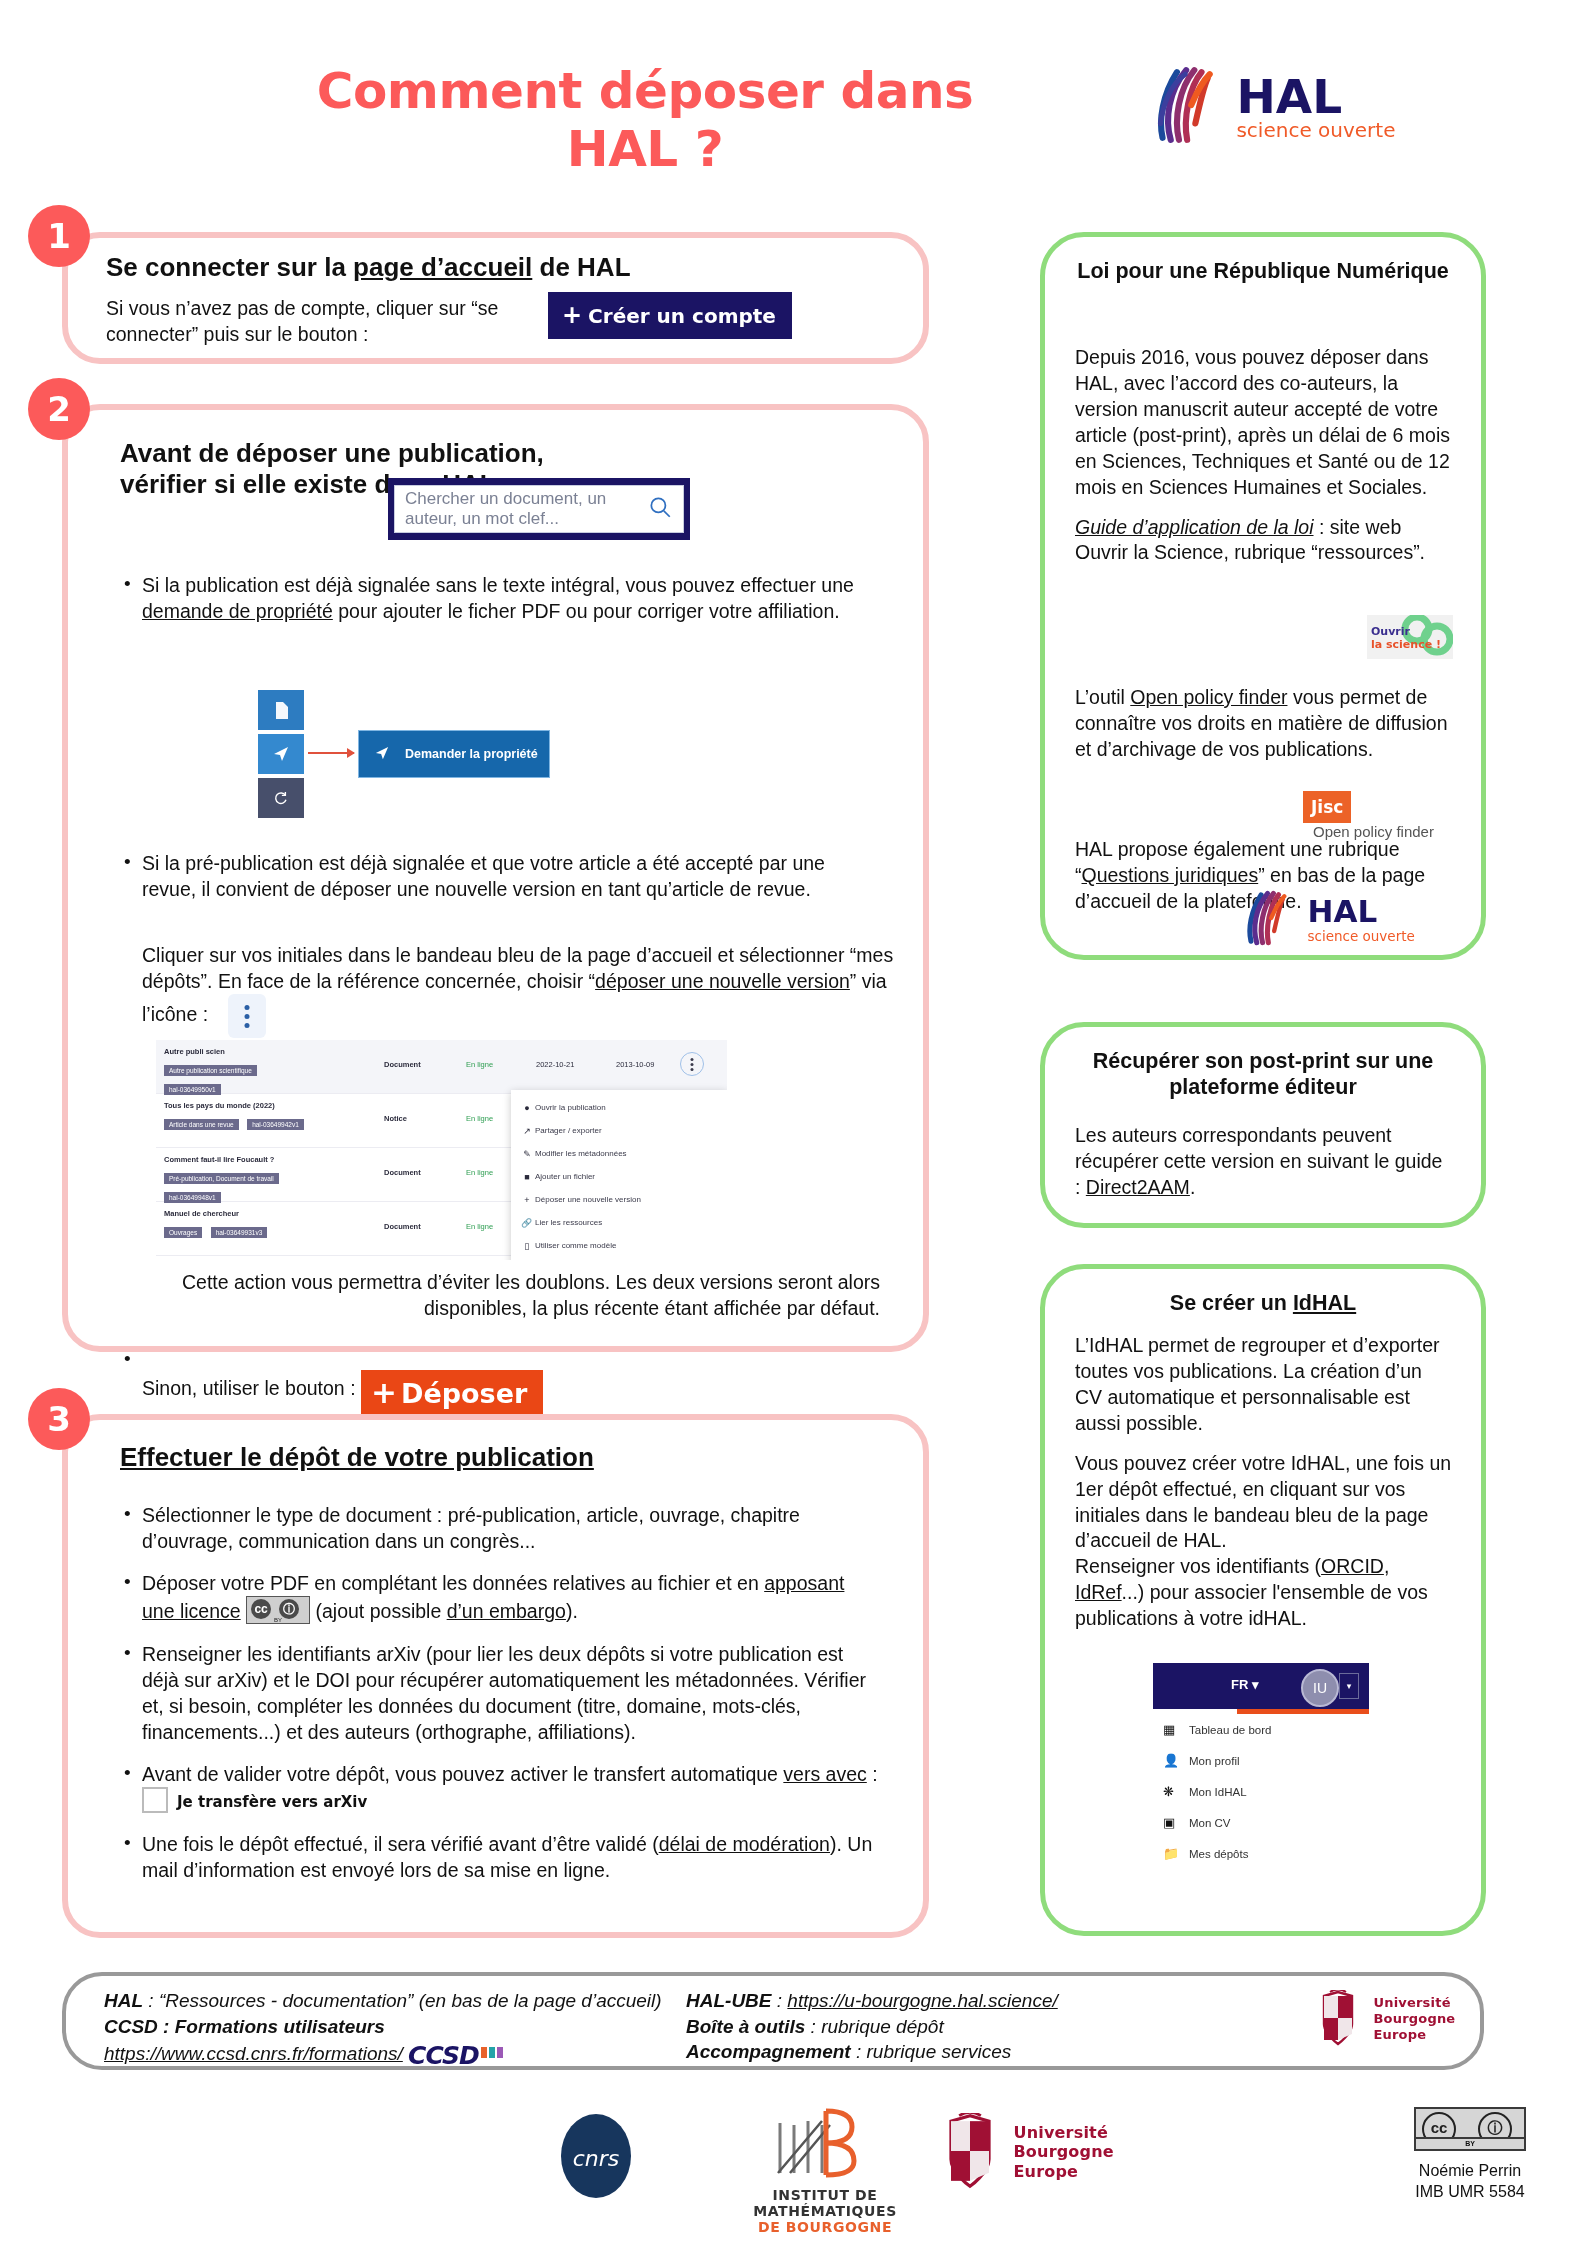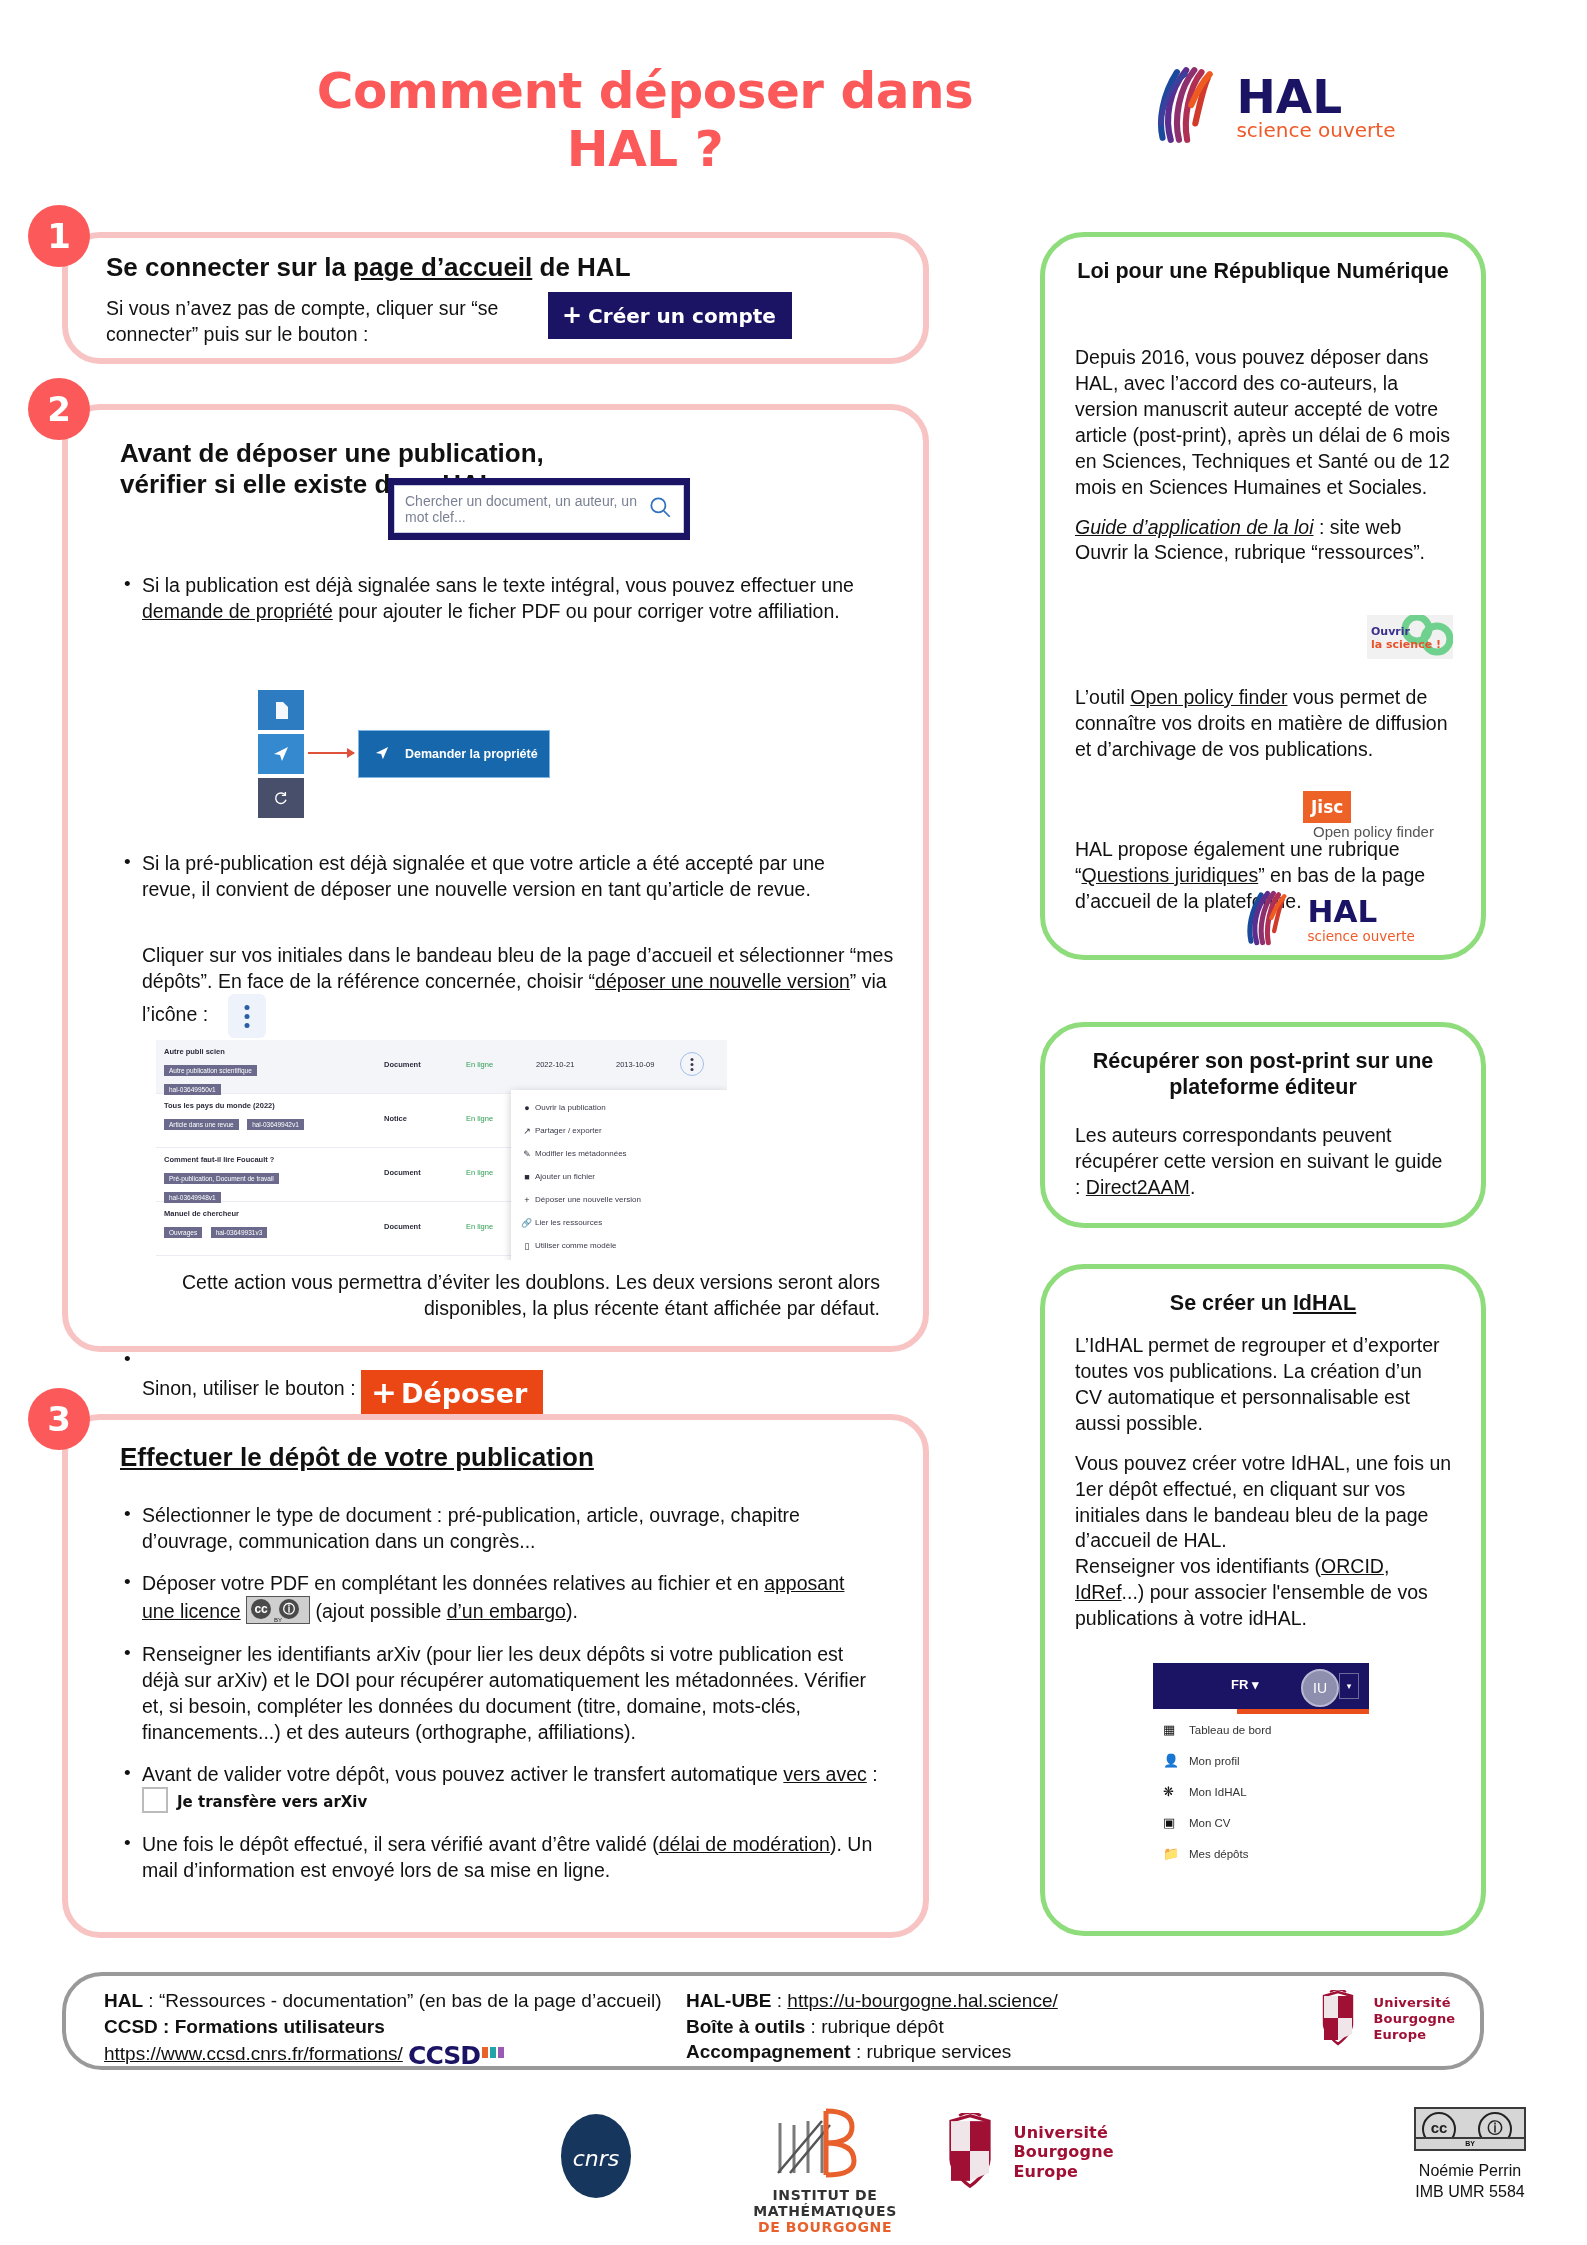--- a/index.html
+++ b/index.html
@@ -70,21 +70,21 @@
     margin-top:20px;
   }
   .btn-deposer .plus{font-size:31px;margin-right:4px;}
   .search-mock{
     display:inline-block;background:#1b1464;padding:7px 6px;vertical-align:middle;
   }
   .search-inner{
     background:#ffffff;border:1px solid #c8cde0;display:flex;align-items:center;
     width:290px;height:48px;padding:0 10px;box-sizing:border-box;
   }
-  .search-inner .ph{font-size:14px;color:#7b8194;flex:1;font-family:"Liberation Sans",sans-serif;}
+  .search-inner .ph{font-size:17px;color:#7b8194;flex:1;font-family:"Liberation Sans",sans-serif;}
   .kebab-pill{
     display:inline-block;width:38px;height:44px;background:#eef3fb;border-radius:6px;
     position:relative;vertical-align:middle;
   }
   .kebab-pill span{
     position:absolute;left:50%;transform:translateX(-50%);width:5px;height:5px;border-radius:50%;
     background:#2a5fa5;
   }
   .cc-badge{
     display:inline-block;width:62px;height:26px;background:#cfcfcf;border:1px solid #555;
@@ -139,21 +139,21 @@
   .idhal-bar{height:46px;background:#1b1464;position:relative;}
   .idhal-fr{position:absolute;left:78px;top:14px;color:#fff;font-size:13px;font-weight:bold;}
   .idhal-av{position:absolute;left:148px;top:6px;width:34px;height:34px;border-radius:50%;background:#8e8eae;color:#fff;font-size:14px;display:flex;align-items:center;justify-content:center;border:2px solid #b9b9d4;}
   .idhal-caret{position:absolute;left:186px;top:10px;width:18px;height:24px;border:1px solid #6b6b9a;color:#fff;font-size:9px;text-align:center;line-height:24px;}
   .idhal-orange{height:5px;background:#e94e1b;margin-left:84px;}
   .idhal-item{display:flex;align-items:center;height:31px;padding:0 10px;font-size:11.5px;color:#333;}
   .idhal-ic{width:26px;font-size:13px;color:#111;display:inline-block;}
 
   
   .footer-box{position:absolute;border:4px solid #999999;border-radius:40px;background:#fff;}
-  .footer-txt{font-size:19px;line-height:1.35;}
+  .footer-txt{font-size:19px;line-height:1.35;font-style:italic;}
   .footer-txt b{font-weight:bold;}
   .ccsd-logo{display:inline-block;vertical-align:-4px;font-family:"DejaVu Sans",sans-serif;font-weight:bold;font-size:25px;color:#1b1464;letter-spacing:-1px;}
   .ccsd-dots{display:inline-block;vertical-align:2px;margin-left:2px;}
   .ccsd-dots i{display:inline-block;width:6px;height:11px;margin-right:2px;}
 
   
   .logo-row{position:absolute;left:0;top:2085px;width:1587px;height:160px;}
   .credit{position:absolute;font-size:16px;line-height:1.3;text-align:center;color:#111;}
   .cc-big{width:108px;height:40px;background:#d6d6d6;border:2px solid #3a3a3a;position:relative;margin:0 auto;}
   .cc-big .cir{position:absolute;top:3px;width:30px;height:30px;border-radius:50%;border:2px solid #222;color:#222;font-size:15px;font-weight:bold;text-align:center;line-height:28px;}

